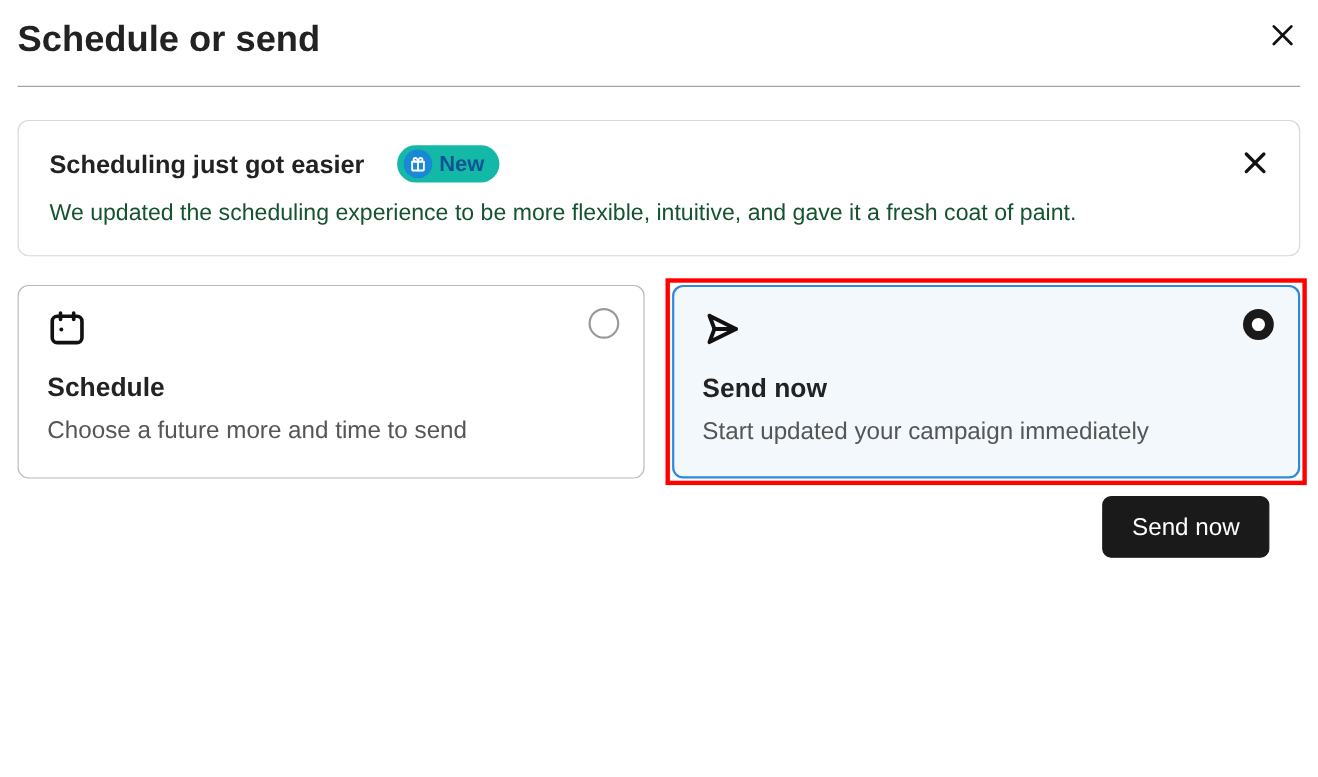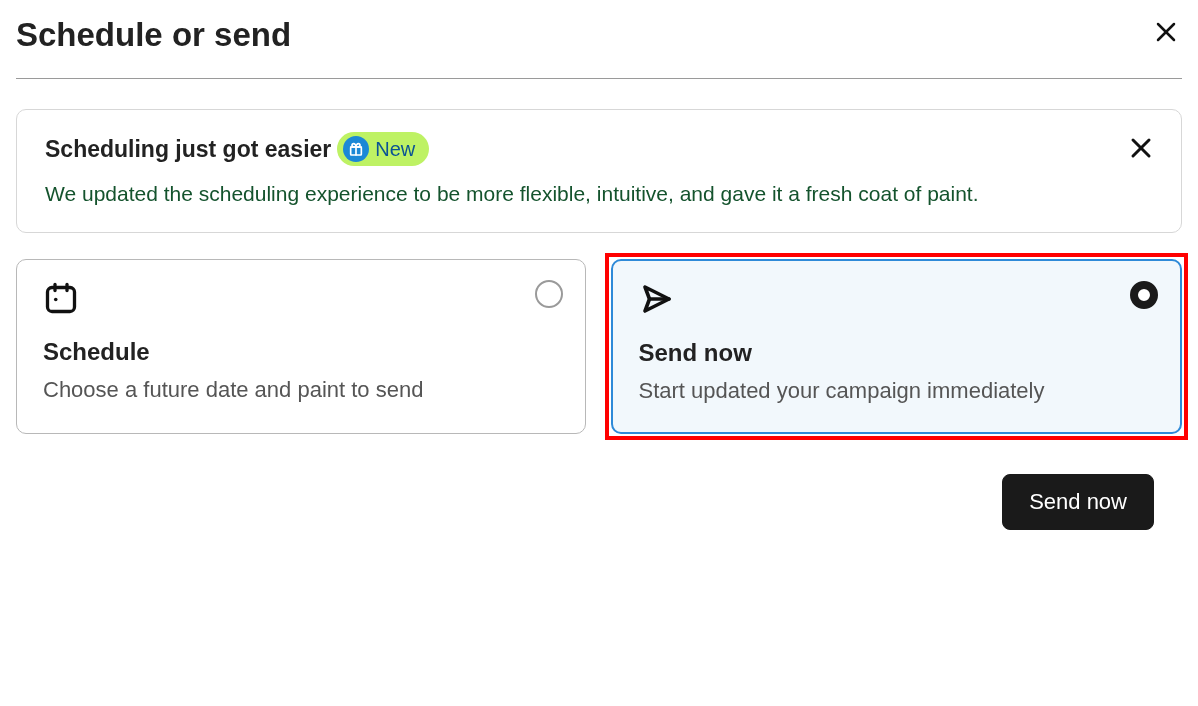--- a/index.html
+++ b/index.html
@@ -44,38 +44,38 @@
       align-items: flex-start;
       margin-bottom: 26px;
       gap: 20px;
     }
     .banner-content {
       flex: 1;
     }
     .banner-title-row {
       display: flex;
       align-items: center;
-      gap: 6px;
+      gap: 30px;
       margin-bottom: 12px;
     }
     .banner-title {
       font-size: 23px;
       font-weight: 700;
       color: #222;
     }
     .badge {
       display: inline-flex;
       align-items: center;
       gap: 6px;
-      background: #bef264;
+      background: #14b8a6;
       color: #0b5394;
       padding: 4px 14px 4px 6px;
       border-radius: 999px;
       font-size: 20px;
-      font-weight: 400;
+      font-weight: 700;
     }
     .badge-icon-wrap {
       width: 26px;
       height: 26px;
       background: #1b88d6;
       border-radius: 50%;
       display: inline-flex;
       align-items: center;
       justify-content: center;
     }
@@ -88,21 +88,21 @@
       font-size: 26px;
       font-weight: 600;
       color: #111;
       cursor: pointer;
       line-height: 1;
       padding-top: 4px;
     }
     .options {
       display: flex;
       gap: 25px;
-      margin-bottom: 40px;
+      margin-bottom: 16px;
     }
     .option-card {
       flex: 1;
       border: 1.5px solid #b8b8b8;
       border-radius: 10px;
       padding: 20px 26px 26px 26px;
       position: relative;
       cursor: pointer;
       background: #fff;
     }
@@ -222,21 +222,21 @@
     <div class="option-icon">
       <svg width="36" height="36" viewBox="0 0 24 24" fill="none" stroke="#111" stroke-width="2.2" stroke-linecap="round" stroke-linejoin="round">
         <rect x="3" y="5" width="18" height="16" rx="3"></rect>
         <line x1="8" y1="3" x2="8" y2="7"></line>
         <line x1="16" y1="3" x2="16" y2="7"></line>
         <circle cx="8.5" cy="13" r="1.2" fill="#111" stroke="none"></circle>
       </svg>
     </div>
     <div class="option-radio unselected"></div>
     <div class="option-title">Schedule</div>
-    <div class="option-desc">Choose a future date and paint to send</div>
+    <div class="option-desc">Choose a future more and time to send</div>
   </div>
 
   <div class="option-card selected highlighted-frame">
     <div class="highlight-rect"></div>
     <div class="option-icon">
       <svg width="36" height="36" viewBox="0 0 24 24" fill="none" stroke="#111" stroke-width="2.4" stroke-linecap="round" stroke-linejoin="round">
         <path d="M4 4l16 8-16 8 3-8z"></path>
         <line x1="7" y1="12" x2="20" y2="12"></line>
       </svg>
     </div>

